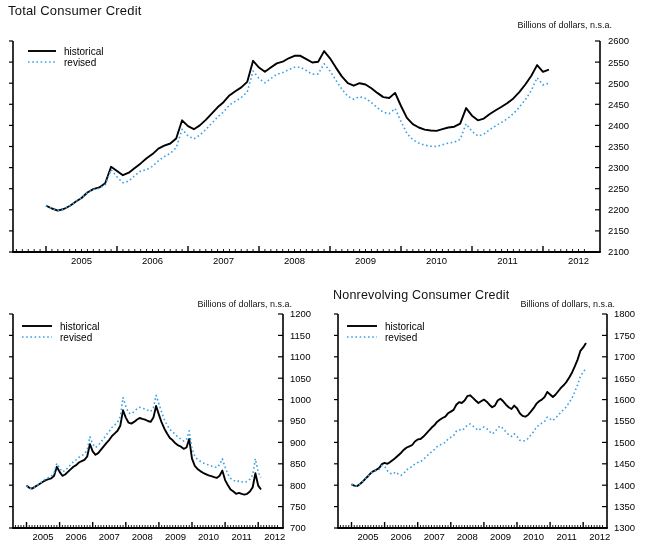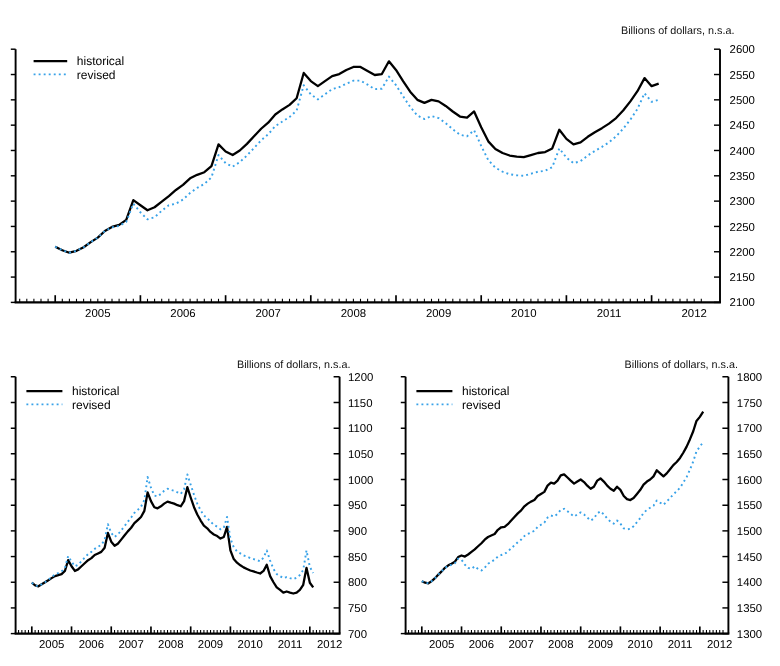--- a/index.html
+++ b/index.html
@@ -20,20 +20,21 @@
   .chart-total svg{top:30px;}
   .chart-revolving svg,.chart-nonrevolving svg{top:24px;}
   svg text{font-family:"Liberation Sans",sans-serif;}
 </style>
 </head>
 <body>
 
 <div class="page">
 
   <section class="chart chart-total">
+    <h2>Total Consumer Credit</h2>
     <div class="units">Billions of dollars, n.s.a.</div>
     <svg width="650" height="250" viewBox="0 0 650 250">
         <line x1="13" y1="11" x2="13" y2="222" stroke="#000" stroke-width="1.6"></line>
         <line x1="600" y1="11" x2="600" y2="222" stroke="#000" stroke-width="1.6"></line>
         <line x1="12.2" y1="222" x2="600.8" y2="222" stroke="#000" stroke-width="2"></line>
         <line x1="9" y1="11" x2="13" y2="11" stroke="#000" stroke-width="1.2"></line>
         <line x1="595" y1="11" x2="600" y2="11" stroke="#000" stroke-width="1.2"></line>
         <text x="608" y="14.4" font-size="9.5" fill="#000">2600</text>
         <line x1="9" y1="32.1" x2="13" y2="32.1" stroke="#000" stroke-width="1.2"></line>
         <line x1="595" y1="32.1" x2="600" y2="32.1" stroke="#000" stroke-width="1.2"></line>
@@ -325,20 +326,21 @@
         <polyline points="26.5,176.6 29.3,178.8 32.0,179.6 34.8,177.9 37.5,176.2 40.3,174.5 43.0,172.8 45.8,171.1 48.6,170.2 51.3,169.4 54.1,166.8 56.8,157.8 59.6,162.9 62.4,166.8 65.1,165.5 67.9,162.9 70.6,160.4 73.4,157.8 76.2,156.1 78.9,153.5 81.7,152.2 84.4,150.9 87.2,147.5 89.9,135.1 92.7,142.4 95.5,145.8 98.2,144.1 101.0,140.7 103.7,137.3 106.5,133.8 109.3,130.8 112.0,127.0 114.8,124.4 117.5,121.8 120.3,116.7 123.0,101.3 125.8,108.6 128.6,113.7 131.3,114.6 134.1,112.9 136.8,110.7 139.6,109.0 142.3,109.9 145.1,110.7 147.9,112.0 150.6,112.9 153.4,108.6 156.1,97.0 158.9,105.6 161.7,113.7 164.4,119.7 167.2,124.8 169.9,129.1 172.7,131.3 175.4,134.3 178.2,136.4 181.0,137.7 183.7,139.8 186.5,138.5 189.2,130.0 192.0,149.7 194.8,156.9 197.5,159.9 200.3,162.1 203.0,163.8 205.8,165.1 208.6,166.4 211.3,167.2 214.1,168.1 216.8,168.9 219.6,166.8 222.3,161.6 225.1,171.1 227.9,176.2 230.6,180.5 233.4,182.6 236.1,184.8 238.9,183.9 241.7,184.8 244.4,185.6 247.2,184.8 249.9,182.6 252.7,178.3 255.4,164.2 258.2,176.6 261.0,180.5" fill="none" stroke="#000000" stroke-width="1.9" stroke-dasharray="none" stroke-linejoin="round" stroke-linecap="butt"></polyline>
         <line x1="22" y1="17" x2="52" y2="17" stroke="#000000" stroke-width="1.9" stroke-dasharray="none"></line>
         <text x="60" y="20.5" font-size="10" fill="#000">historical</text>
         <polyline points="26.5,176.6 29.3,178.8 32.0,179.6 34.8,177.9 37.5,176.2 40.3,174.1 43.0,171.9 45.8,169.8 48.6,168.5 51.3,167.2 54.1,164.2 56.8,154.4 59.6,159.1 62.4,162.9 65.1,161.6 67.9,158.7 70.6,155.7 73.4,152.7 76.2,150.9 78.9,148.4 81.7,146.7 84.4,145.0 87.2,141.1 89.9,127.8 92.7,135.1 95.5,138.5 98.2,136.4 101.0,133.0 103.7,129.5 106.5,125.7 109.3,122.3 112.0,118.4 114.8,115.9 117.5,113.3 120.3,107.7 123.0,88.5 125.8,97.4 128.6,103.9 131.3,104.7 134.1,102.6 136.8,100.0 139.6,98.3 142.3,99.2 145.1,100.0 147.9,101.3 150.6,102.6 153.4,98.7 156.1,86.3 158.9,94.9 161.7,103.4 164.4,110.7 167.2,116.3 169.9,120.6 172.7,122.7 175.4,125.7 178.2,128.3 181.0,130.0 183.7,132.1 186.5,130.8 189.2,121.8 192.0,139.8 194.8,147.1 197.5,150.5 200.3,152.2 203.0,153.9 205.8,154.8 208.6,156.1 211.3,156.9 214.1,157.8 216.8,158.7 219.6,155.7 222.3,149.7 225.1,158.2 227.9,165.1 230.6,169.4 233.4,171.1 236.1,172.8 238.9,171.9 241.7,172.8 244.4,173.6 247.2,172.3 249.9,170.2 252.7,165.9 255.4,149.7 258.2,163.4 261.0,168.5" fill="none" stroke="#38a2e8" stroke-width="1.6" stroke-dasharray="1.6 2.6" stroke-linejoin="round" stroke-linecap="butt"></polyline>
         <line x1="22" y1="28" x2="52" y2="28" stroke="#38a2e8" stroke-width="1.6" stroke-dasharray="1.6 2.6"></line>
         <text x="60" y="31.5" font-size="10" fill="#000">revised</text>
       </svg>
   </section>
 
   <section class="chart chart-nonrevolving">
+    <h2>Nonrevolving Consumer Credit</h2>
     <div class="units">Billions of dollars, n.s.a.</div>
     <svg width="325" height="246" viewBox="0 0 325 246">
         <line x1="13" y1="5" x2="13" y2="219" stroke="#000" stroke-width="1.6"></line>
         <line x1="282" y1="5" x2="282" y2="219" stroke="#000" stroke-width="1.6"></line>
         <line x1="12.2" y1="219" x2="282.8" y2="219" stroke="#000" stroke-width="2"></line>
         <line x1="9" y1="5" x2="13" y2="5" stroke="#000" stroke-width="1.2"></line>
         <line x1="277" y1="5" x2="282" y2="5" stroke="#000" stroke-width="1.2"></line>
         <text x="289" y="8.4" font-size="9.5" fill="#000">1800</text>
         <line x1="9" y1="26.4" x2="13" y2="26.4" stroke="#000" stroke-width="1.2"></line>
         <line x1="277" y1="26.4" x2="282" y2="26.4" stroke="#000" stroke-width="1.2"></line>

